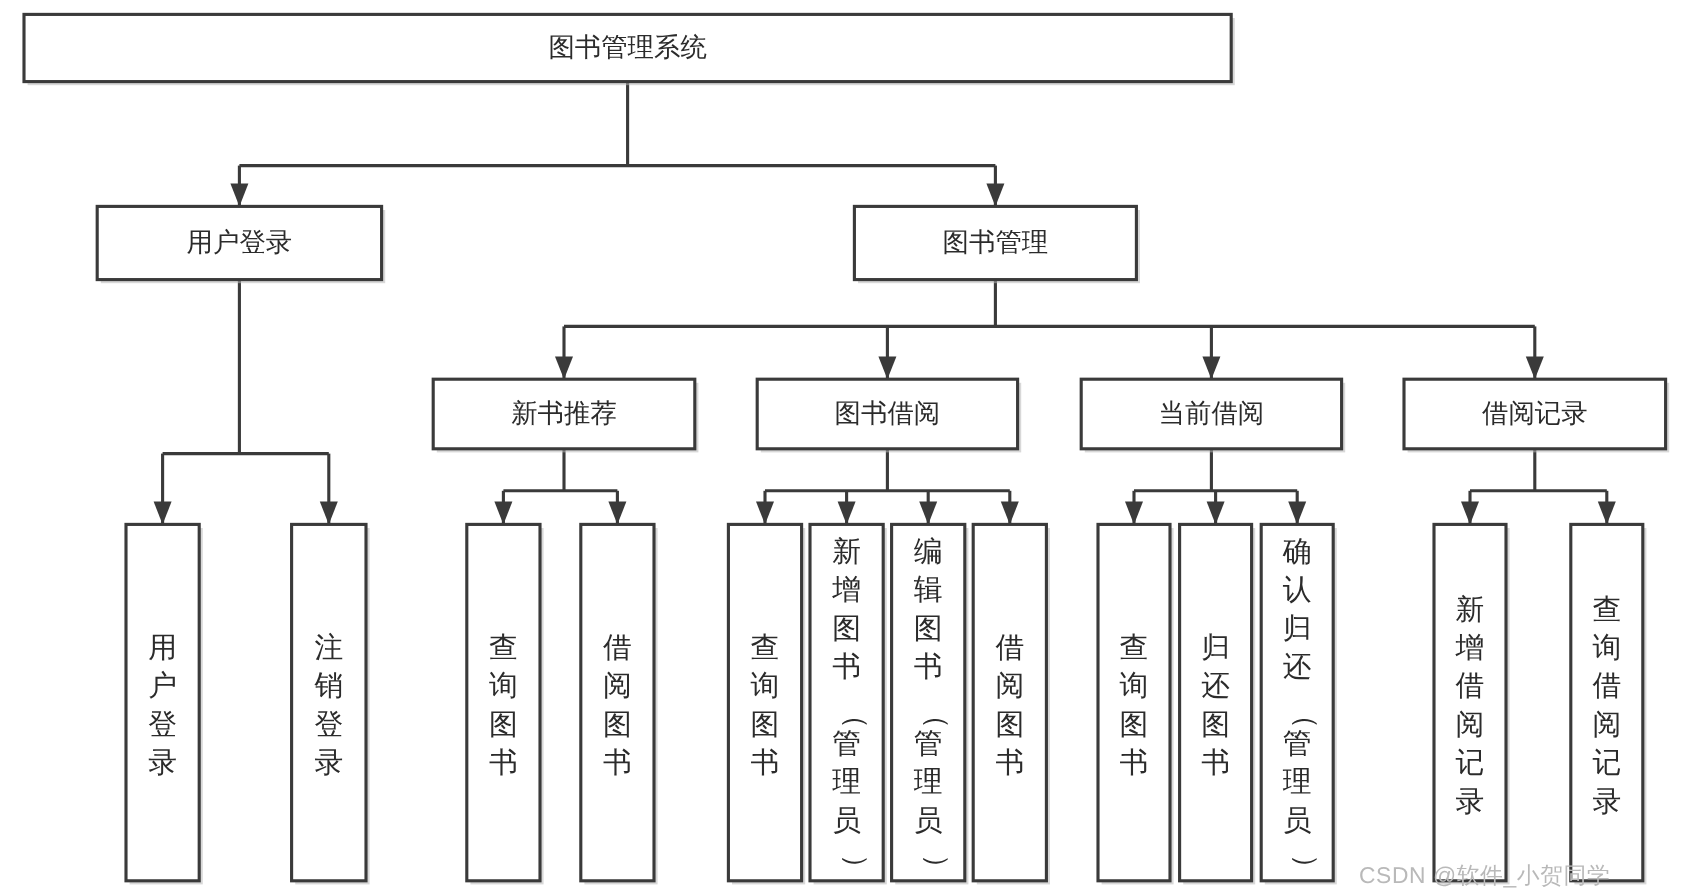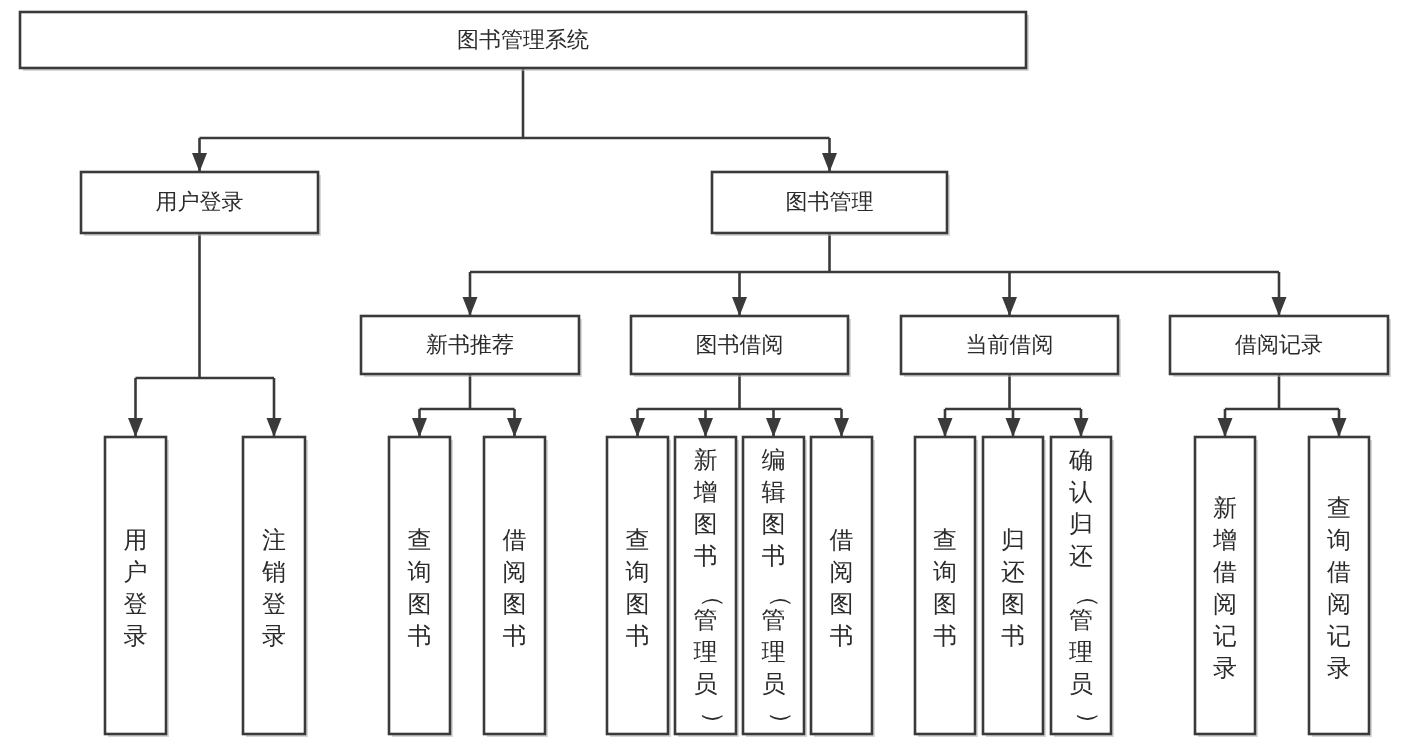--- a/index.html
+++ b/index.html
@@ -276,14 +276,15 @@
           <text x="0" y="0" class="node-label-v" transform="translate(1339, 547.5)">询</text>
           <text x="0" y="0" class="node-label-v" transform="translate(1339, 579.5)">借</text>
           <text x="0" y="0" class="node-label-v" transform="translate(1339, 611.5)">阅</text>
           <text x="0" y="0" class="node-label-v" transform="translate(1339, 643.5)">记</text>
           <text x="0" y="0" class="node-label-v" transform="translate(1339, 675.5)">录</text>
         </g>
       </g>
 
   </svg>
 
+  <div class="watermark-text">CSDN @软件_小贺同学</div>
 
 </div>
 
 </body></html>

